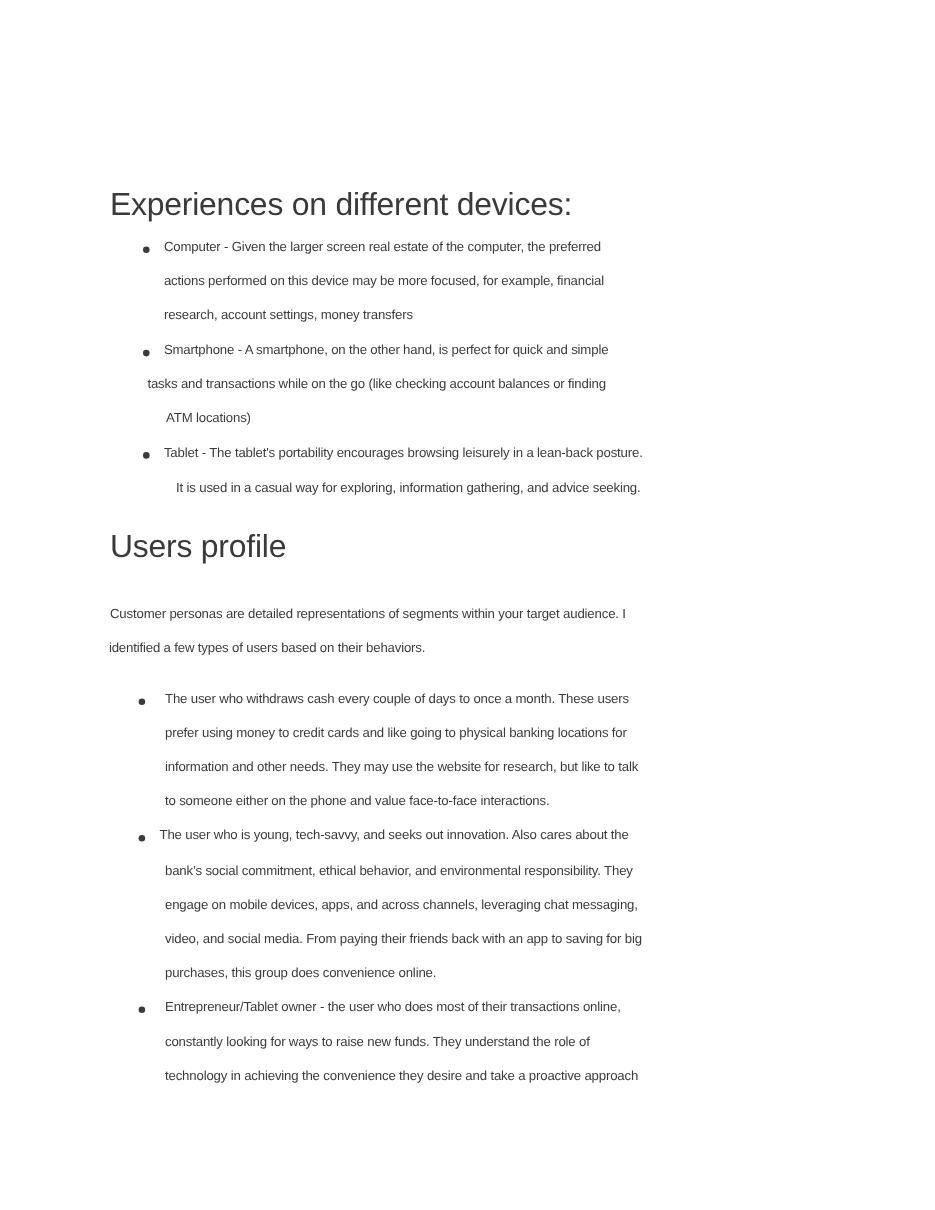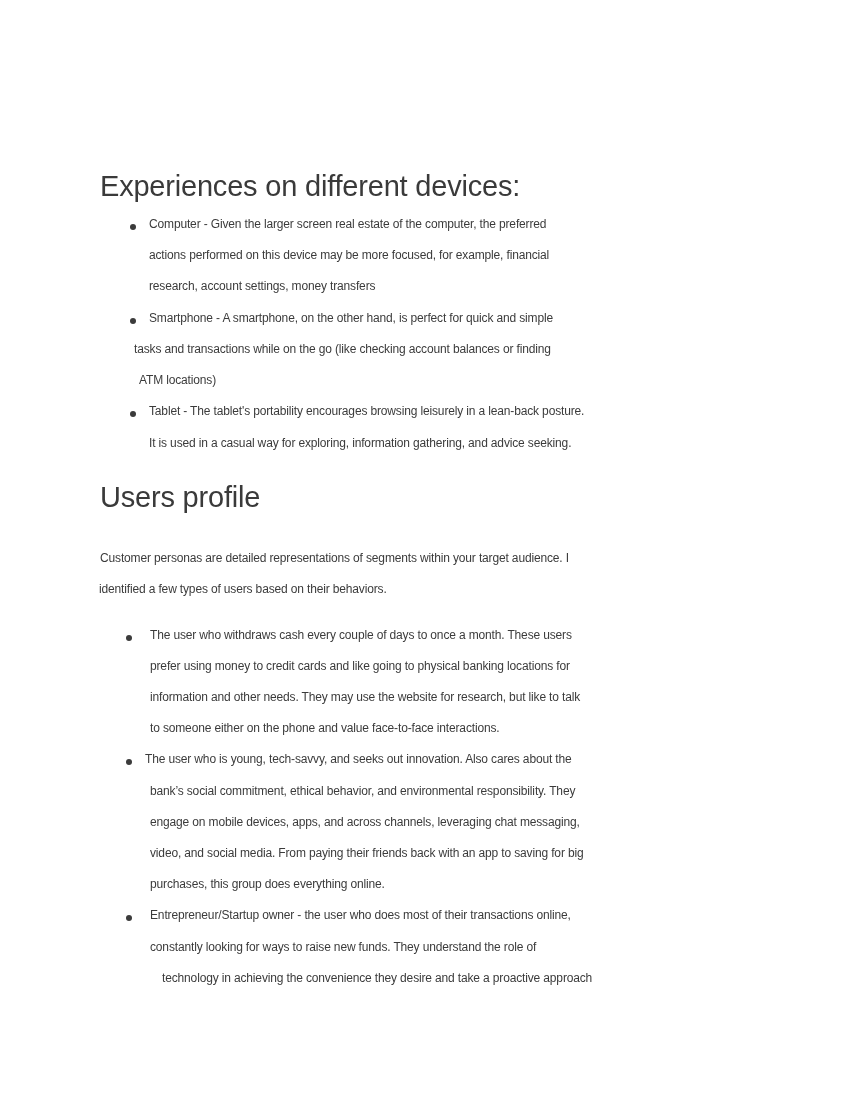--- a/index.html
+++ b/index.html
@@ -15,40 +15,40 @@
 <h1 class="h" style="top:146px;margin-top:24px;">Experiences on different devices:</h1>
 
 <span class="bullet" style="left:130px; top:224px;"></span>
 <div class="line" style="left:149px; top:217px;">Computer - Given the larger screen real estate of the computer, the preferred</div>
 <div class="line" style="left:149px; top:248px;">actions performed on this device may be more focused, for example, financial</div>
 <div class="line" style="left:149px; top:279px;">research, account settings, money transfers</div>
 
 <span class="bullet" style="left:130px; top:318px;"></span>
 <div class="line" style="left:149px; top:311px;text-align:right;">Smartphone - A smartphone, on the other hand, is perfect for quick and simple</div>
 <div class="line" style="left:134px; top:342px;">tasks and transactions while on the go (like checking account balances or finding</div>
-<div class="line" style="left:139px; top:373px;">ATM locations)</div>
+<div class="line" style="left:151px; top:373px;">ATM locations)</div>
 
 <span class="bullet" style="left:130px; top:411px;"></span>
 <div class="line" style="left:149px; top:404px;">Tablet - The tablet's portability encourages browsing leisurely in a lean-back posture.</div>
-<div class="line" style="left:149px; top:436px;">It is used in a casual way for exploring, information gathering, and advice seeking.</div>
+<div class="line" style="left:160px; top:436px;">It is used in a casual way for exploring, information gathering, and advice seeking.</div>
 
 <h1 class="h" style="top:481px;">Users profile</h1>
 
 <div class="line" style="left:100px; top:551px;">Customer personas are detailed representations of segments within your target audience. I</div>
 <div class="line" style="left:99px; top:582px;">identified a few types of users based on their behaviors.</div>
 
 <span class="bullet" style="left:126px; top:635px;"></span>
 <div class="line" style="left:150px; top:628px;">The user who withdraws cash every couple of days to once a month. These users</div>
 <div class="line" style="left:150px; top:659px;">prefer using money to credit cards and like going to physical banking locations for</div>
 <div class="line" style="left:150px; top:690px;">information and other needs. They may use the website for research, but like to talk</div>
 <div class="line" style="left:150px; top:721px;">to someone either on the phone and value face-to-face interactions.</div>
 
 <span class="bullet" style="left:126px; top:759px;"></span>
 <div class="line" style="left:145px; top:752px;">The user who is young, tech-savvy, and seeks out innovation. Also cares about the</div>
 <div class="line" style="left:150px; top:784px;">bank’s social commitment, ethical behavior, and environmental responsibility. They</div>
 <div class="line" style="left:150px; top:815px;">engage on mobile devices, apps, and across channels, leveraging chat messaging,</div>
 <div class="line" style="left:150px; top:846px;">video, and social media. From paying their friends back with an app to saving for big</div>
-<div class="line" style="left:150px; top:877px;">purchases, this group does everything online.</div>
+<div class="line" style="left:150px; top:877px;">purchases, this group does convenience online.</div>
 
 <span class="bullet" style="left:126px; top:915px;"></span>
-<div class="line" style="left:150px; top:908px;">Entrepreneur/Startup owner - the user who does most of their transactions online,</div>
+<div class="line" style="left:150px; top:908px;">Entrepreneur/Tablet owner - the user who does most of their transactions online,</div>
 <div class="line" style="left:150px; top:940px;">constantly looking for ways to raise new funds. They understand the role of</div>
-<div class="line" style="left:162px; top:971px;">technology in achieving the convenience they desire and take a proactive approach</div>
+<div class="line" style="left:150px; top:971px;">technology in achieving the convenience they desire and take a proactive approach</div>
 
 </body></html>

